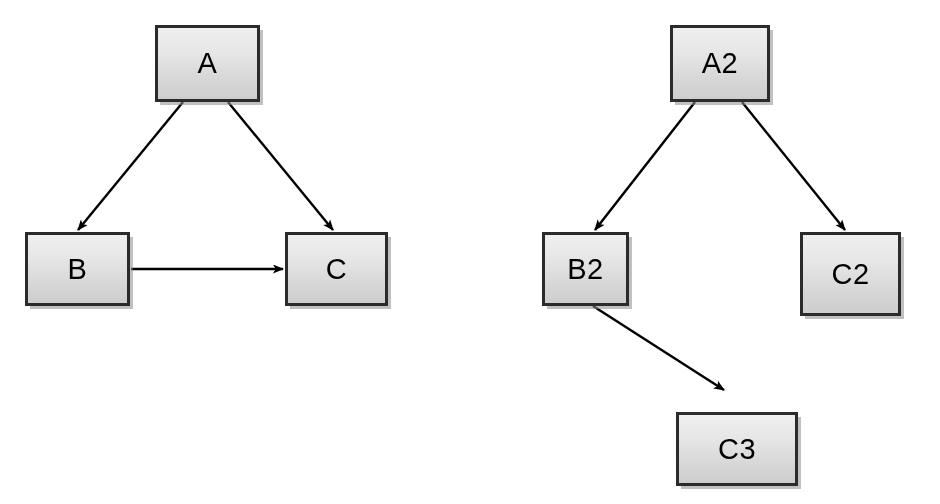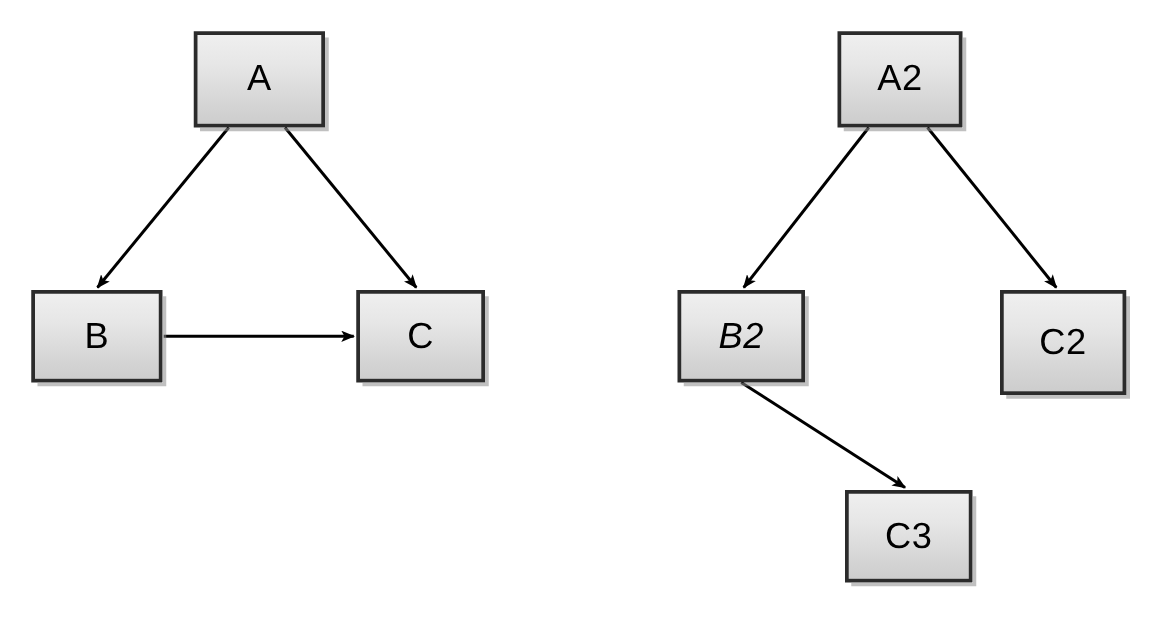--- a/index.html
+++ b/index.html
@@ -71,24 +71,24 @@
       </div>
       <div class="node" style="left: 25px; top: 232px; width: 105px; height: 74px;">
         <span class="node-label">B</span>
       </div>
       <div class="node" style="left: 285px; top: 232px; width: 103px; height: 74px;">
         <span class="node-label">C</span>
       </div>
       <div class="node" style="left: 670px; top: 25px; width: 100px; height: 77px; text-align: right;">
         <span class="node-label">A2</span>
       </div>
-      <div class="node" style="left: 542px; top: 232px; width: 102px; height: 74px; font-style: italic;">
+      <div class="node" style="left: 542px; top: 232px; width: 87px; height: 74px;">
         <span class="node-label">B2</span>
       </div>
       <div class="node" style="left: 800px; top: 232px; width: 101px; height: 84px;">
         <span class="node-label">C2</span>
       </div>
-      <div class="node" style="left: 676px; top: 392px; width: 102px; height: 74px;">
+      <div class="node" style="left: 676px; top: 412px; width: 122px; height: 74px;">
         <span class="node-label">C3</span>
       </div>
     </div>
 
 </div>
 
 </body></html>

